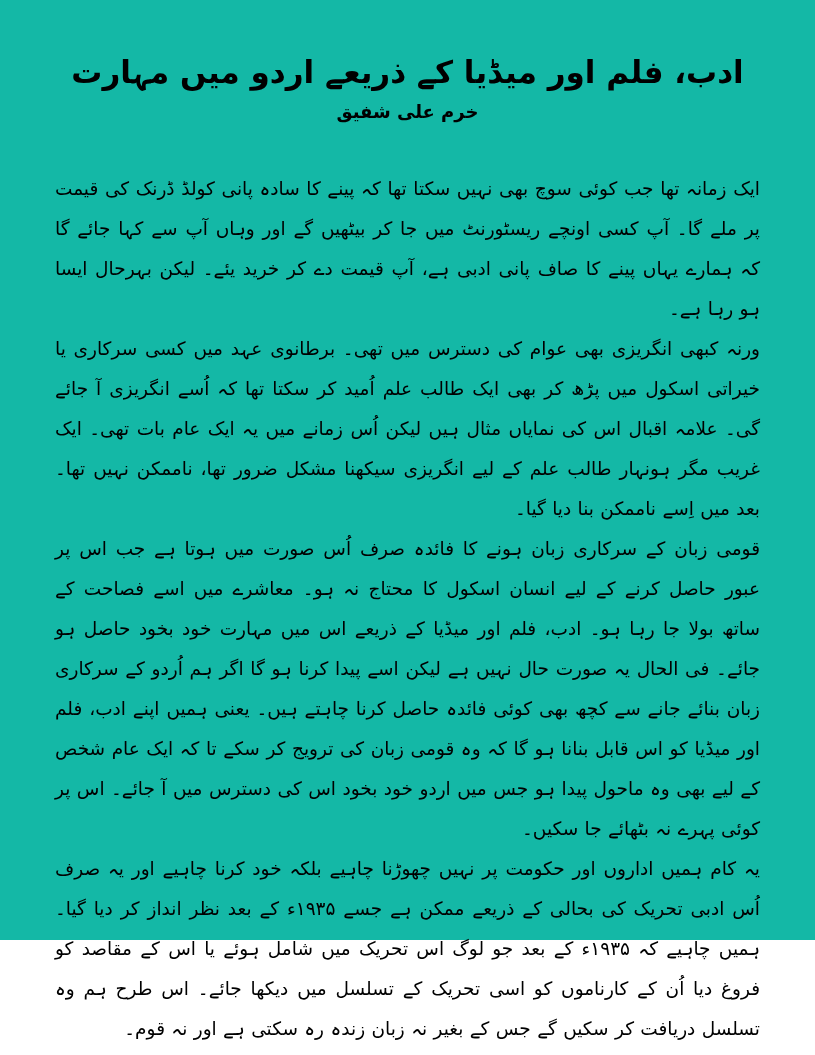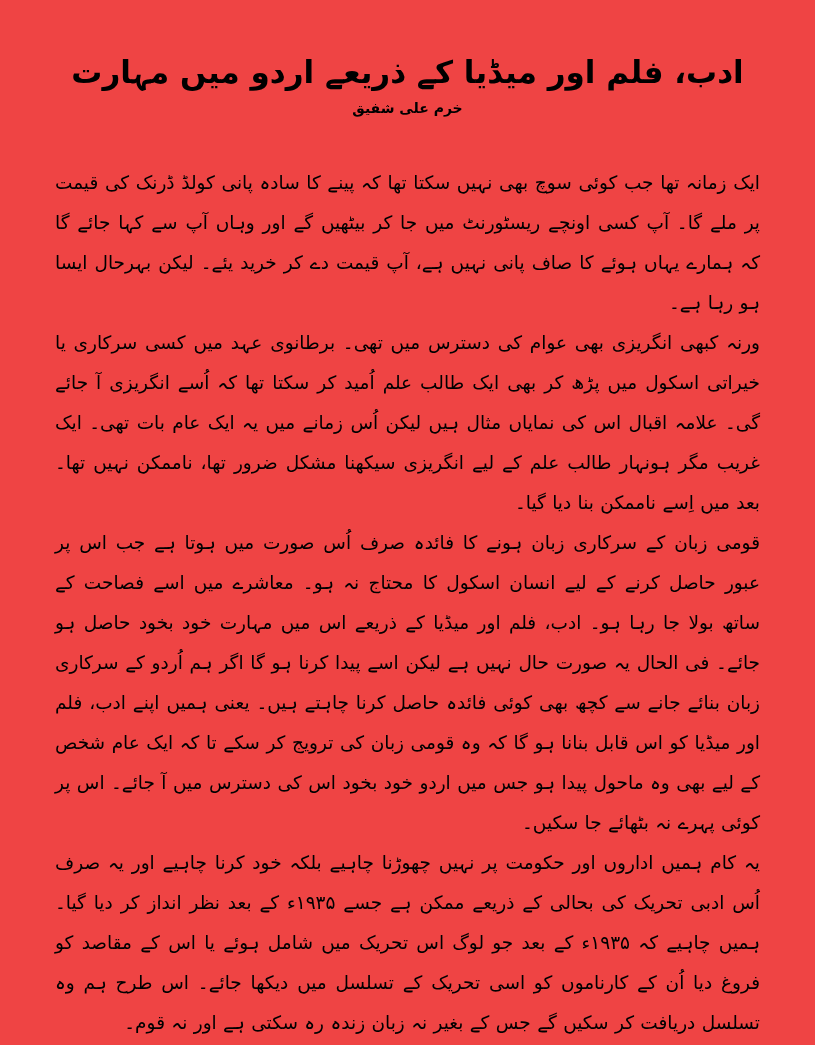--- a/index.html
+++ b/index.html
@@ -10,22 +10,22 @@
   body {
     width: 815px;
     height: 1055px;
     font-family: "DejaVu Sans", "Liberation Sans", sans-serif;
     color: #000000;
     overflow: hidden;
   }
   .page {
     position: relative;
     width: 815px;
-    height: 1045px;
-    background: #ef4444;
+    height: 940px;
+    background: #14b8a6;
     box-sizing: border-box;
   }
   .content {
     position: absolute;
     right: 55px;
     left: 55px;
     top: 52px;
   }
   .doc-title {
     direction: rtl;
@@ -33,21 +33,21 @@
     font-size: 31px;
     line-height: 1.35;
     font-weight: 700;
     letter-spacing: 0px;
     margin: 0 0 4px 0;
     white-space: nowrap;
   }
   .doc-author {
     direction: rtl;
     text-align: center;
-    font-size: 14px;
+    font-size: 18px;
     line-height: 1.5;
     font-weight: 700;
     margin: 0 0 6px 0;
   }
   .body-block {
     margin-top: 44px;
   }
   p.para {
     direction: rtl;
     text-align: justify;
@@ -66,21 +66,21 @@
 
 <div class="page">
   <div class="content">
 
     <h1 class="doc-title">ادب، فلم اور میڈیا کے ذریعے اردو میں مہارت</h1>
 
     <div class="doc-author">خرم علی شفیق</div>
 
     <div class="body-block">
 
-      <p class="para">ایک زمانہ تھا جب کوئی سوچ بھی نہیں سکتا تھا کہ پینے کا سادہ پانی کولڈ ڈرنک کی قیمت پر ملے گا۔ آپ کسی اونچے ریسٹورنٹ میں جا کر بیٹھیں گے اور وہاں آپ سے کہا جائے گا کہ ہمارے یہاں ہوئے کا صاف پانی نہیں ہے، آپ قیمت دے کر خرید یئے۔ لیکن بہرحال ایسا ہو رہا ہے۔</p>
+      <p class="para">ایک زمانہ تھا جب کوئی سوچ بھی نہیں سکتا تھا کہ پینے کا سادہ پانی کولڈ ڈرنک کی قیمت پر ملے گا۔ آپ کسی اونچے ریسٹورنٹ میں جا کر بیٹھیں گے اور وہاں آپ سے کہا جائے گا کہ ہمارے یہاں پینے کا صاف پانی ادبی ہے، آپ قیمت دے کر خرید یئے۔ لیکن بہرحال ایسا ہو رہا ہے۔</p>
 
 
       <p class="para">ورنہ کبھی انگریزی بھی عوام کی دسترس میں تھی۔ برطانوی عہد میں کسی سرکاری یا خیراتی اسکول میں پڑھ کر بھی ایک طالب علم اُمید کر سکتا تھا کہ اُسے انگریزی آ جائے گی۔ علامہ اقبال اس کی نمایاں مثال ہیں لیکن اُس زمانے میں یہ ایک عام بات تھی۔ ایک غریب مگر ہونہار طالب علم کے لیے انگریزی سیکھنا مشکل ضرور تھا، ناممکن نہیں تھا۔ بعد میں اِسے ناممکن بنا دیا گیا۔</p>
 
       <p class="para">قومی زبان کے سرکاری زبان ہونے کا فائدہ صرف اُس صورت میں ہوتا ہے جب اس پر عبور حاصل کرنے کے لیے انسان اسکول کا محتاج نہ ہو۔ معاشرے میں اسے فصاحت کے ساتھ بولا جا رہا ہو۔ ادب، فلم اور میڈیا کے ذریعے اس میں مہارت خود بخود حاصل ہو جائے۔ فی الحال یہ صورت حال نہیں ہے لیکن اسے پیدا کرنا ہو گا اگر ہم اُردو کے سرکاری زبان بنائے جانے سے کچھ بھی کوئی فائدہ حاصل کرنا چاہتے ہیں۔ یعنی ہمیں اپنے ادب، فلم اور میڈیا کو اس قابل بنانا ہو گا کہ وہ قومی زبان کی ترویج کر سکے تا کہ ایک عام شخص کے لیے بھی وہ ماحول پیدا ہو جس میں اردو خود بخود اس کی دسترس میں آ جائے۔ اس پر کوئی پہرے نہ بٹھائے جا سکیں۔</p>
 
       <p class="para">یہ کام ہمیں اداروں اور حکومت پر نہیں چھوڑنا چاہیے بلکہ خود کرنا چاہیے اور یہ صرف اُس ادبی تحریک کی بحالی کے ذریعے ممکن ہے جسے ۱۹۳۵ء کے بعد نظر انداز کر دیا گیا۔ ہمیں چاہیے کہ ۱۹۳۵ء کے بعد جو لوگ اس تحریک میں شامل ہوئے یا اس کے مقاصد کو فروغ دیا اُن کے کارناموں کو اسی تحریک کے تسلسل میں دیکھا جائے۔ اس طرح ہم وہ تسلسل دریافت کر سکیں گے جس کے بغیر نہ زبان زندہ رہ سکتی ہے اور نہ قوم۔</p>
 
     </div>
   </div>

